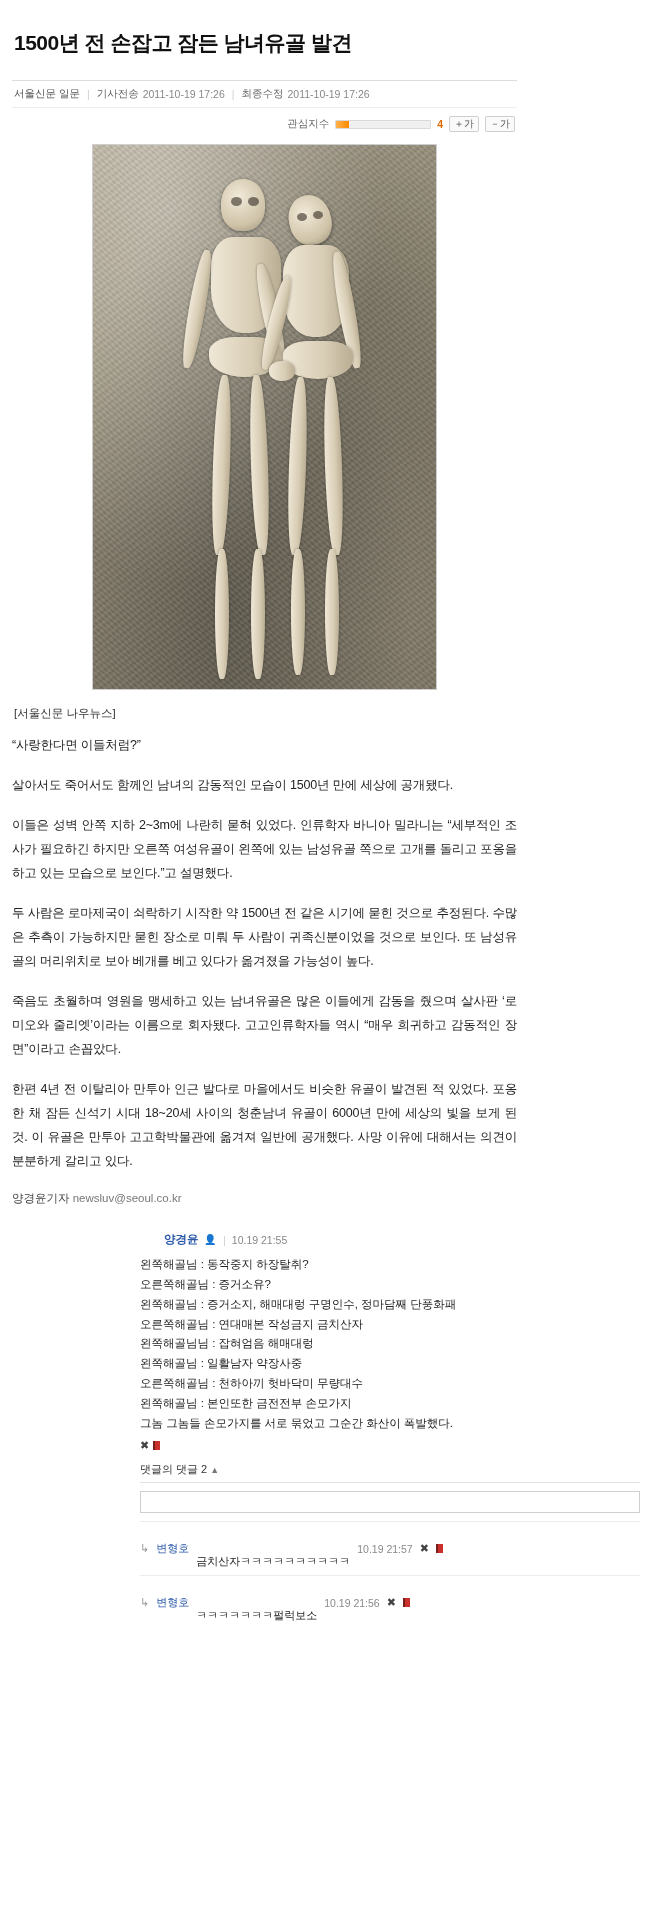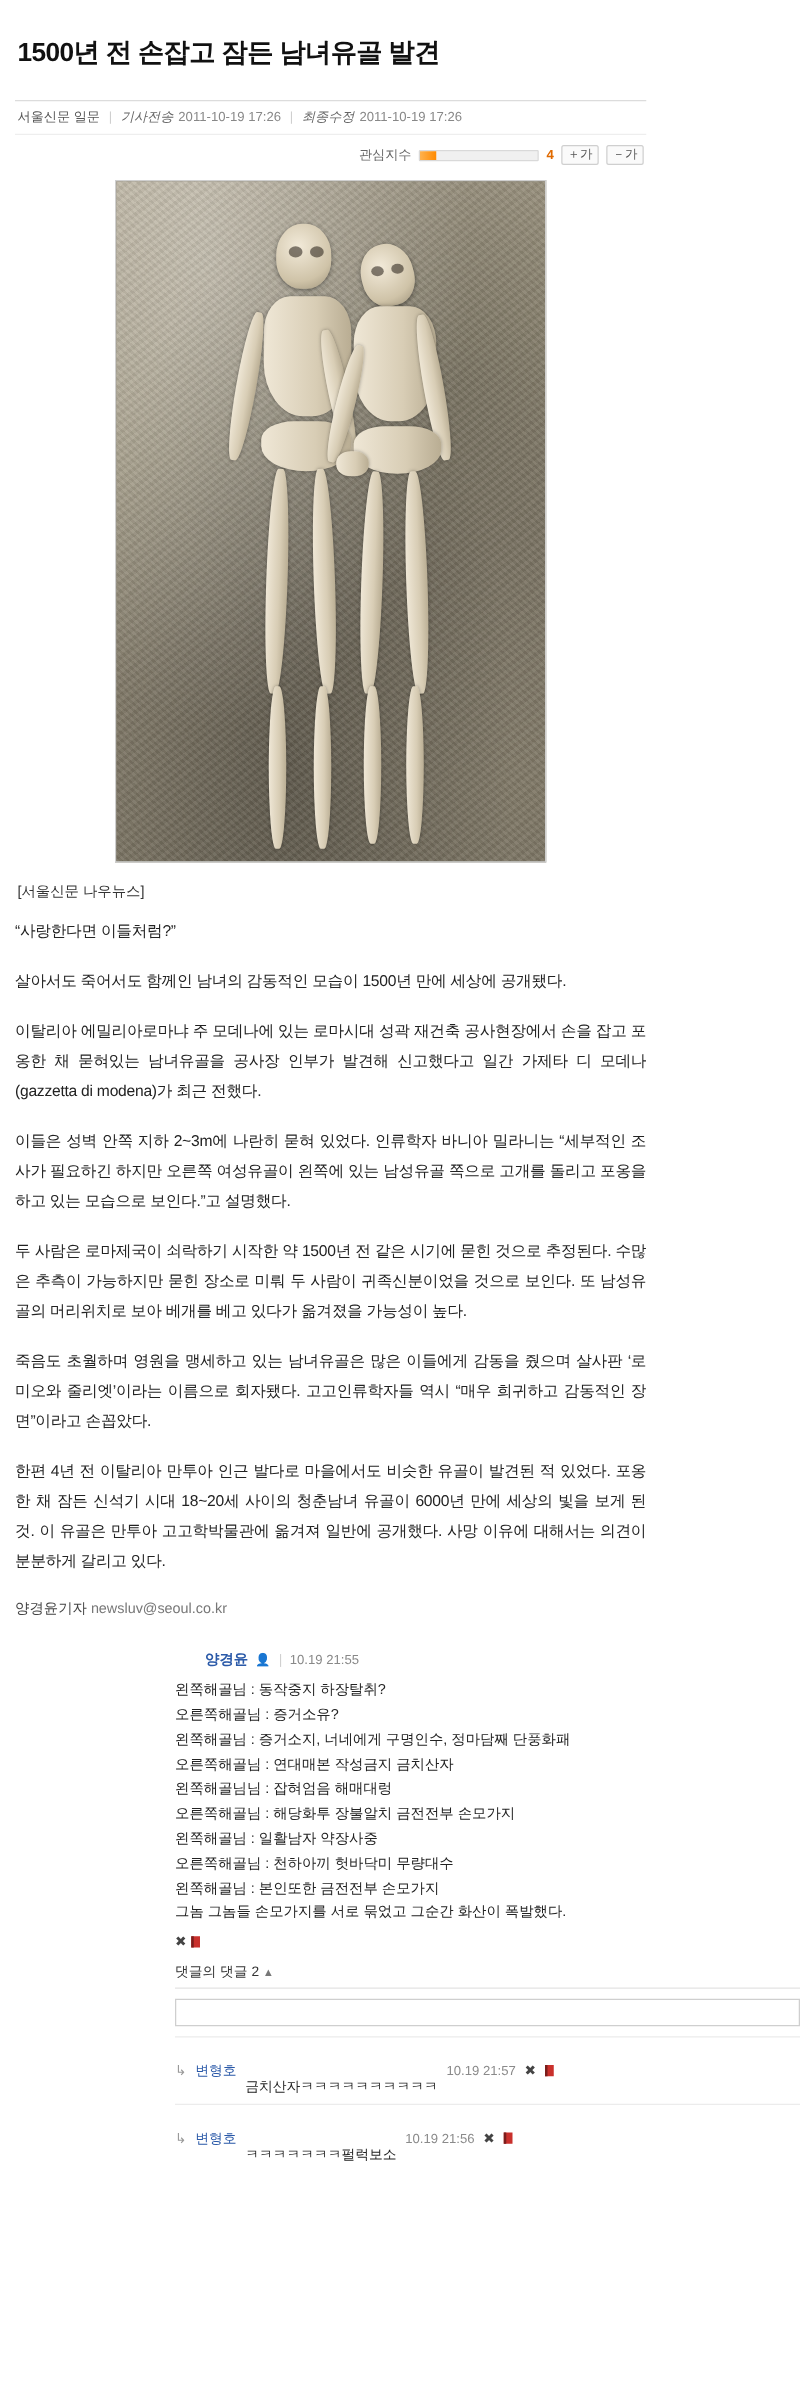--- a/index.html
+++ b/index.html
@@ -25,21 +25,21 @@
     display: flex;
     align-items: center;
     border-top: 1px solid #dcdcdc;
     border-bottom: 1px solid #eeeeee;
     padding: 6px 2px 6px 2px;
     font-size: 10.5px;
     color: #777;
   }
   .meta-bar .src { color: #555; }
   .meta-sep { color: #cfcfcf; margin: 0 7px; }
-  .meta-label { color: #666; font-style: italic; }
+  .meta-label { color: #666; }
   .meta-val { color: #888; margin-left: 4px; }
 
   
   .tool-bar {
     display: flex;
     align-items: center;
     justify-content: flex-end;
     gap: 6px;
     padding: 8px 2px 10px 2px;
     font-size: 10.5px;
@@ -231,21 +231,20 @@
       <div class="bone" style="left:232px; top:404px; width:14px; height:126px;"></div>
 
       <div class="bone" style="left:176px; top:216px; width:26px; height:20px; border-radius:45%;"></div>
     </div>
   </div>
 
   <div class="caption-src">[서울신문 나우뉴스]</div>
 
   <p class="para">“사랑한다면 이들처럼?”</p>
   <p class="para">살아서도 죽어서도 함께인 남녀의 감동적인 모습이 1500년 만에 세상에 공개됐다.</p>
-  <p class="para">이탈리아 에밀리아로마냐 주 모데나에 있는 로마시대 성곽 재건축 공사현장에서 손을 잡고 포옹한 채 묻혀있는 남녀유골을 공사장 인부가 발견해 신고했다고 일간 가제타 디 모데나(gazzetta di modena)가 최근 전했다.</p>
   <p class="para">이들은 성벽 안쪽 지하 2~3m에 나란히 묻혀 있었다. 인류학자 바니아 밀라니는 “세부적인 조사가 필요하긴 하지만 오른쪽 여성유골이 왼쪽에 있는 남성유골 쪽으로 고개를 돌리고 포옹을 하고 있는 모습으로 보인다.”고 설명했다.</p>
   <p class="para">두 사람은 로마제국이 쇠락하기 시작한 약 1500년 전 같은 시기에 묻힌 것으로 추정된다. 수많은 추측이 가능하지만 묻힌 장소로 미뤄 두 사람이 귀족신분이었을 것으로 보인다. 또 남성유골의 머리위치로 보아 베개를 베고 있다가 옮겨졌을 가능성이 높다.</p>
   <p class="para">죽음도 초월하며 영원을 맹세하고 있는 남녀유골은 많은 이들에게 감동을 줬으며 살사판 ‘로미오와 줄리엣’이라는 이름으로 회자됐다. 고고인류학자들 역시 “매우 희귀하고 감동적인 장면”이라고 손꼽았다.</p>
   <p class="para">한편 4년 전 이탈리아 만투아 인근 발다로 마을에서도 비슷한 유골이 발견된 적 있었다. 포옹한 채 잠든 신석기 시대 18~20세 사이의 청춘남녀 유골이 6000년 만에 세상의 빛을 보게 된 것. 이 유골은 만투아 고고학박물관에 옮겨져 일반에 공개했다. 사망 이유에 대해서는 의견이 분분하게 갈리고 있다.</p>
 
   <div class="byline">
     <span>양경윤기자</span>
     <span class="mail">newsluv@seoul.co.kr</span>
   </div>
 
@@ -254,24 +253,23 @@
     <div class="cmt-head">
       <span class="cmt-user">양경윤</span>
       <span class="person-icon">👤</span>
       <span class="cmt-sep">|</span>
       <span class="cmt-time">10.19 21:55</span>
     </div>
 
     <div class="cmt-body">
       <div>왼쪽해골님 : 동작중지 하장탈취?</div>
       <div>오른쪽해골님 : 증거소유?</div>
-      <div>왼쪽해골님 : 증거소지, 너네에게 구명인수, 정마담째 단풍화패</div>
+      <div>왼쪽해골님 : 증거소지, 해매대렁 구명인수, 정마담째 단풍화패</div>
       <div>오른쪽해골님 : 연대매본 작성금지 금치산자</div>
       <div>왼쪽해골님님 : 잡혀엄음 해매대렁</div>
-      <div>오른쪽해골님 : 해당화투 장불알치 금전전부 손모가지</div>
       <div>왼쪽해골님 : 일활남자 약장사중</div>
       <div>오른쪽해골님 : 천하아끼 헛바닥미 무량대수</div>
       <div>왼쪽해골님 : 본인또한 금전전부 손모가지</div>
       <div>그놈 그놈들 손모가지를 서로 묶었고 그순간 화산이 폭발했다.</div>
     </div>
 
     <div class="cmt-actions">
       <span class="x-icon">✖</span>
       <span class="flag"></span>
     </div>

